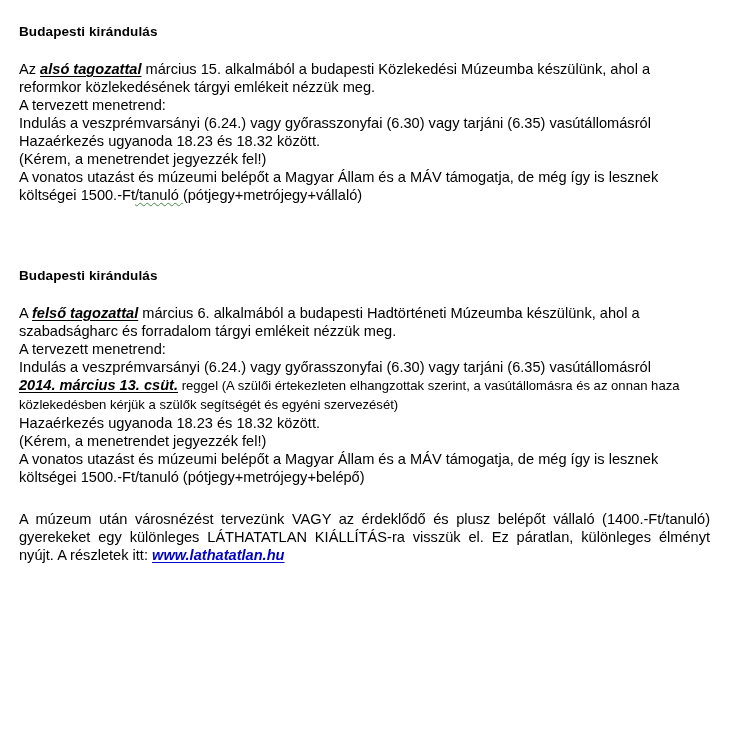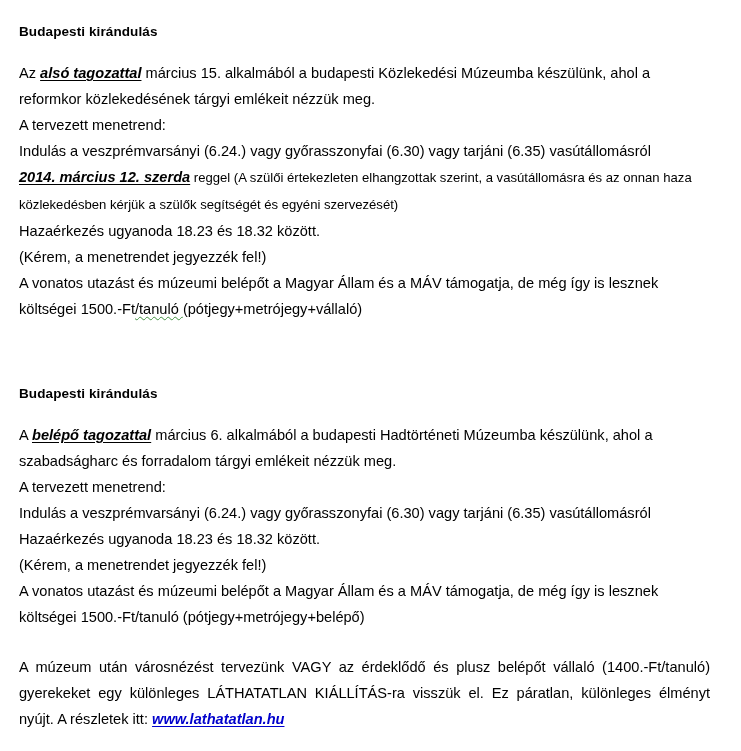--- a/index.html
+++ b/index.html
@@ -33,21 +33,21 @@
   h2.heading {
     font-size: 13.5px;
     font-weight: bold;
     line-height: 20px;
     margin: 0 0 18px 0;
     letter-spacing: 0.1px;
   }
 
   p.para {
     font-size: 14.6px;
-    line-height: 26px;
+    line-height: 18px;
     margin: 0;
     text-align: left;
     white-space: normal;
   }
 
   p.para.justify {
     text-align: justify;
     text-justify: inter-word;
   }
 
@@ -92,48 +92,48 @@
     <h2 class="heading">Budapesti kirándulás</h2>
 
     <p class="para">
       <span>Az </span><span class="bi-u">alsó tagozattal</span><span> március 15. alkalmából a budapesti Közlekedési Múzeumba készülünk, ahol a reformkor közlekedésének tárgyi emlékeit nézzük meg.</span>
     </p>
 
     <p class="para"> A tervezett menetrend:</p>
 
     <p class="para">Indulás a veszprémvarsányi (6.24.) vagy győrasszonyfai (6.30) vagy tarjáni (6.35) vasútállomásról</p>
 
-    <p class="para">
-      <span class="bi-u">2014. március 12. szerda</span><span class="small"> reggel (A szülői értekezleten elhangzottak szerint, a vasútállomásra és az onnan haza közlekedésben kérjük a szülők segítségét és egyéni szervezését)</span>
-    </p>
 
     <p class="para">Hazaérkezés ugyanoda 18.23 és 18.32 között.</p>
 
     <p class="para">(Kérem, a menetrendet jegyezzék fel!)</p>
 
     <p class="para">
       <span>A vonatos utazást és múzeumi belépőt a Magyar Állam és a MÁV támogatja, de még így is lesznek költségei 1500.-Ft</span><span class="spell">/tanuló </span><span>(pótjegy+metrójegy+vállaló)</span>
     </p>
 
   </div>
 
   <div class="gap-sections"></div>
 
   <div class="doc-section">
 
     <h2 class="heading">Budapesti kirándulás</h2>
 
     <p class="para">
-      <span>A </span><span class="bi-u">belépő tagozattal</span><span> március 6. alkalmából a budapesti Hadtörténeti Múzeumba készülünk, ahol a szabadságharc és forradalom tárgyi emlékeit nézzük meg.</span>
+      <span>A </span><span class="bi-u">felső tagozattal</span><span> március 6. alkalmából a budapesti Hadtörténeti Múzeumba készülünk, ahol a szabadságharc és forradalom tárgyi emlékeit nézzük meg.</span>
     </p>
 
     <p class="para"> A tervezett menetrend:</p>
 
     <p class="para">Indulás a veszprémvarsányi (6.24.) vagy győrasszonyfai (6.30) vagy tarjáni (6.35) vasútállomásról</p>
 
+    <p class="para">
+      <span class="bi-u">2014. március 13. csüt.</span><span class="small"> reggel (A szülői értekezleten elhangzottak szerint, a vasútállomásra és az onnan haza közlekedésben kérjük a szülők segítségét és egyéni szervezését)</span>
+    </p>
 
     <p class="para">Hazaérkezés ugyanoda 18.23 és 18.32 között.</p>
 
     <p class="para">(Kérem, a menetrendet jegyezzék fel!)</p>
 
     <p class="para">A vonatos utazást és múzeumi belépőt a Magyar Állam és a MÁV támogatja, de még így is lesznek költségei 1500.-Ft/tanuló (pótjegy+metrójegy+belépő)</p>
 
   </div>
 
   <div class="gap-final"></div>

